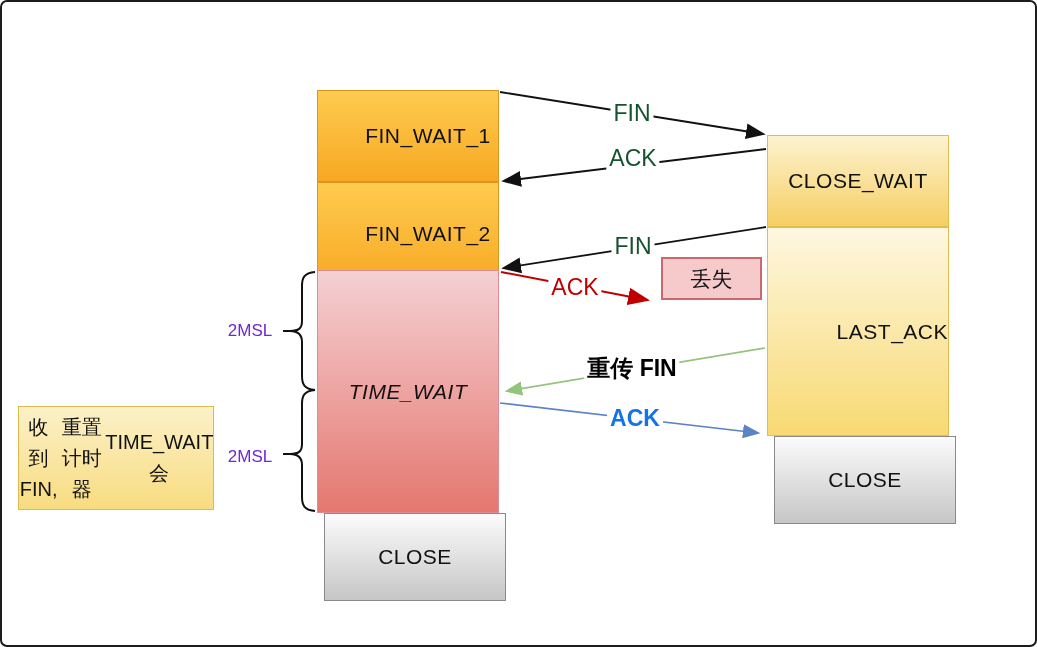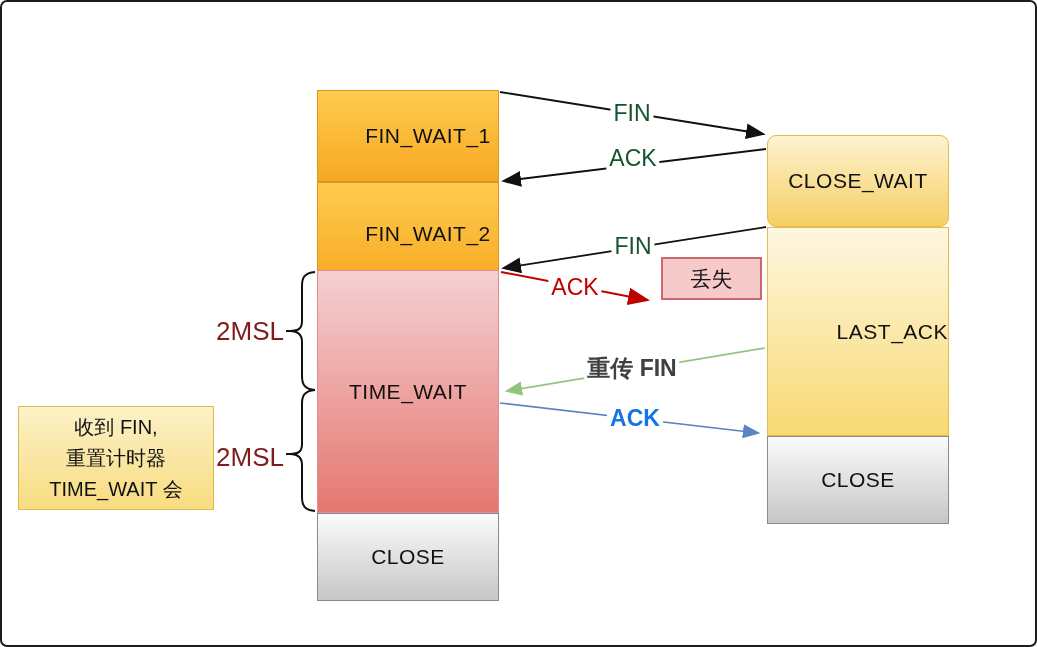--- a/index.html
+++ b/index.html
@@ -7,52 +7,52 @@
   .frame{
     position:relative;width:1033px;height:643px;margin:0;
     border:2px solid #1c1c1c;border-radius:7px;background:#fff;overflow:hidden;
   }
   .overlay{position:absolute;left:0;top:0;width:1037px;height:647px;pointer-events:none;}
   .box{
     position:absolute;display:flex;align-items:center;justify-content:center;
     font-size:21px;color:#111;letter-spacing:.5px;box-sizing:border-box;
   }
   .orange{background:linear-gradient(#ffcb4f,#f7a823);border:1px solid #d9971f;padding-left:40px;}
-  .pink{background:linear-gradient(#f5d0d3,#e5776f);border:1px solid #db8d93;}
-  .gray{background:linear-gradient(#fbfbfb,#c6c6c6);border:1px solid #8a8a8a;}
+  .pink{background:linear-gradient(#f5d0d3,#e5776f);border:1px solid #db8d93;font-style:italic;}
+  .gray{background:linear-gradient(#fbfbfb,#c6c6c6);border:1px solid #8a8a8a;margin-left:7px;}
   .yellow{background:linear-gradient(#fdf3d1,#f6ce62);border:1px solid #e2bc4e;}
   .yellow2{background:linear-gradient(#fef7e0,#f8d973);border:1px solid #e2bc4e;justify-content:flex-end;}
   .box-fw1{left:315px;top:88px;width:182px;height:92px;}
   .box-fw2{left:315px;top:180px;width:182px;height:104px;}
   .box-tw {left:315px;top:268px;width:182px;height:243px;}
   .box-cl {left:315px;top:511px;width:182px;height:88px;}
-  .box-cw {left:765px;top:133px;width:182px;height:92px;border-radius:9px;}
+  .box-cw {left:765px;top:133px;width:182px;height:92px;}
   .box-la {left:765px;top:225px;width:182px;height:209px;}
   .box-cr {left:765px;top:434px;width:182px;height:88px;}
   .lost{
     position:absolute;left:659px;top:255px;width:101px;height:43px;
     background:#f6c9ca;border:2px solid #c9696e;display:flex;align-items:center;justify-content:center;
     font-size:21px;color:#111;box-sizing:border-box;
   }
   .note{
     position:absolute;left:16px;top:404px;width:196px;height:104px;
     background:linear-gradient(#fcf1c8,#f8dc80);border:1px solid #ddba50;
-    display:flex;flex-direction:column;align-items:center;justify-content:center;
+    display:flex;flex-direction:row;align-items:center;justify-content:center;
     font-size:20px;line-height:1.55;color:#111;box-sizing:border-box;text-align:center;
   }
   .alabel{
     position:absolute;transform:translate(-50%,-50%);
     background:#fff;padding:0 3px;font-size:23px;color:#14532d;white-space:nowrap;
   }
   .alabel.red{color:#c00000;}
-  .alabel.green{color:#404040;font-weight:bold;}
+  .alabel.green{color:#000000;font-weight:bold;}
   .alabel.blue{color:#1473e6;font-weight:bold;}
   .msl{
     position:absolute;transform:translate(-50%,-50%);
-    font-size:26px;color:#7f1d1d;background:#fff;padding:0 2px;white-space:nowrap;
+    font-size:17px;color:#6d28d9;background:#fff;padding:0 2px;white-space:nowrap;
   }
 </style>
 </head>
 <body>
 
 <div class="frame">
 
   <svg class="overlay" viewBox="0 0 1037 647">
     <defs>
       <marker id="mBlack" viewBox="0 0 10 8" refX="8.6" refY="4" markerWidth="11" markerHeight="9" orient="auto-start-reverse">

